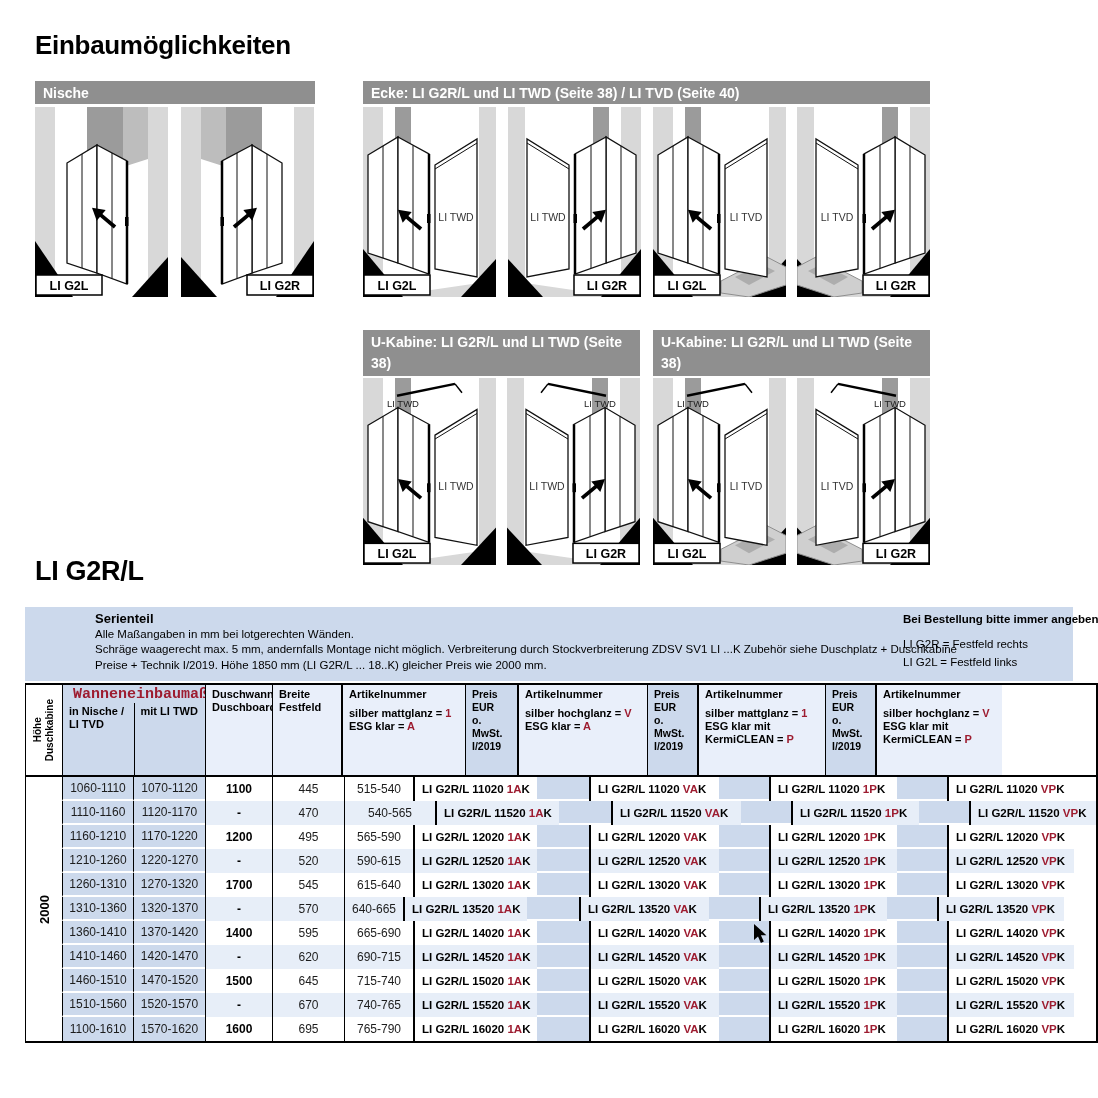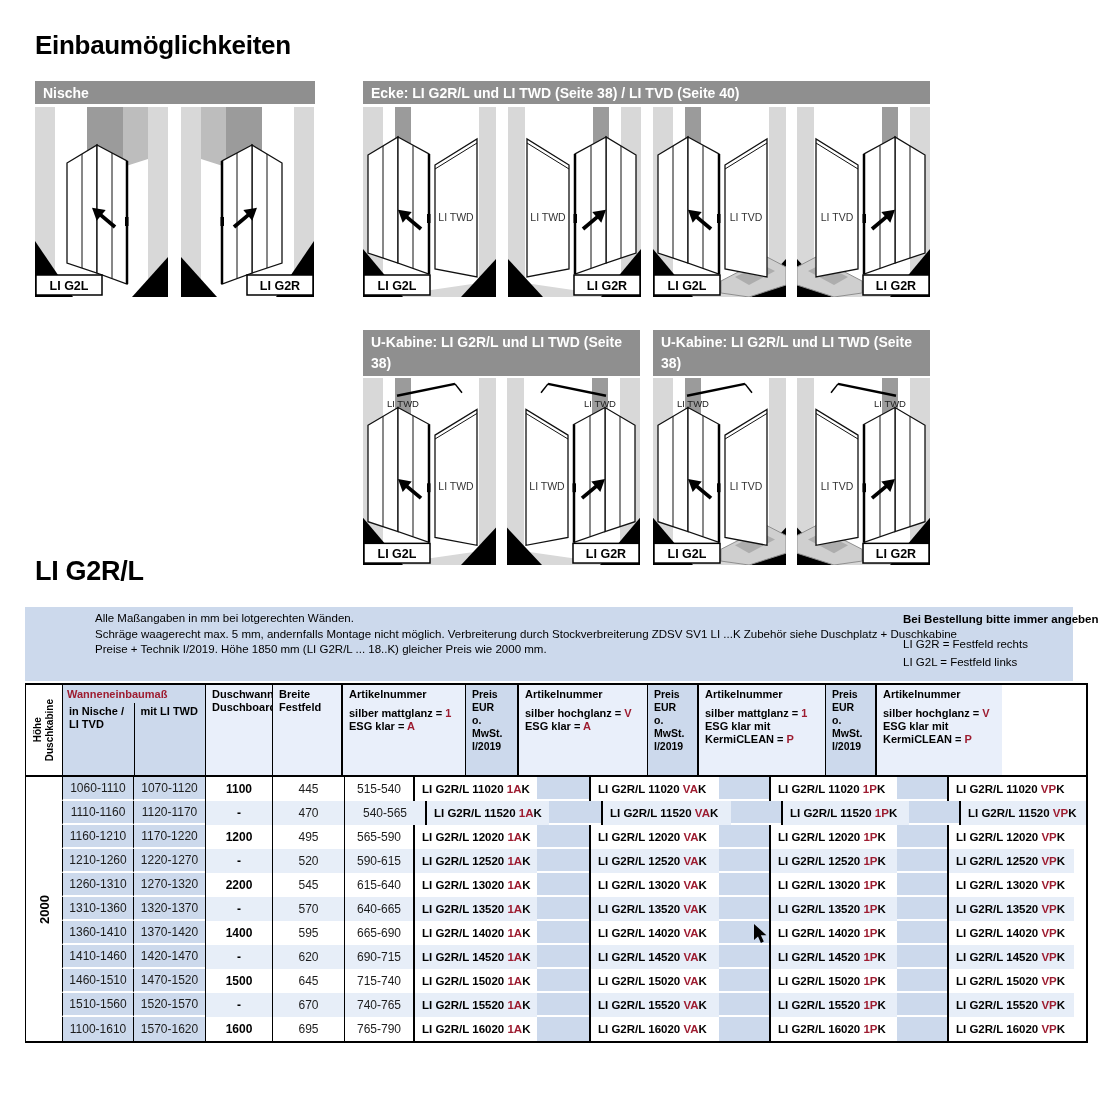--- a/index.html
+++ b/index.html
@@ -31,21 +31,21 @@
   
   .table{position:absolute;left:25px;top:683px;font-size:12px;}
   .thead{display:flex;border-top:2px solid #000;border-bottom:2px solid #000;border-left:1px solid #000;border-right:2px solid #000;height:94px;box-sizing:border-box;}
   .th{box-sizing:border-box;font-weight:700;font-size:11px;line-height:13px;padding:3px 4px 0 6px;background:#e9effa;border-left:1px solid #000;}
   .th.first{border-left:none;}
   .th.blue{background:#ccd9ec;}
   .th.thick{border-left:2px solid #000;}
   .vert{writing-mode:vertical-rl;transform:rotate(180deg);white-space:pre-line;text-align:center;}
   .th-hoehe{background:#fff;display:flex;align-items:center;justify-content:center;padding:0;font-size:10px;line-height:12px;}
   .wanne-group{padding:0;display:flex;flex-direction:column;background:#ccd9ec;}
-  .wanne-label{color:#9d1c30;padding:3px 0 2px 4px;font-size:11px;}
+  .wanne-label{color:#9d1c30;padding:3px 0 2px 10px;font-size:15px;font-family:Liberation Mono, monospace;}
   .wanne-subs{flex:1;display:flex;}
   .wanne-subs .sub{box-sizing:border-box;padding:2px 0 0 6px;white-space:pre-line;}
   .wanne-subs .sub + .sub{border-left:1px solid #000;}
   .art-title{margin-bottom:6px;}
   .art-legend{color:#000;white-space:pre-line;}
   .red{color:#9d1c30;}
   .price-h{font-size:10.5px;}
 
   .tbody{border-left:1px solid #000;border-right:2px solid #000;border-bottom:2px solid #000;}
   .tr{display:flex;height:24px;}
@@ -349,20 +349,21 @@
         <text x="93" y="29" font-size="9.5" fill="#222" text-anchor="middle">LI TWD</text>
         <text x="99" y="183" font-size="12.5" font-weight="700" fill="#000" text-anchor="middle">LI G2R</text>
       </svg>
     </div>
   </div>
 
 <h2>LI G2R/L</h2>
 
 <div class="info">
   <div class="info-main">
+    <div class="info-title">Serienteil</div>
     <div>Alle Maßangaben in mm bei lotgerechten Wänden.</div>
     <div>Schräge waagerecht max. 5 mm, andernfalls Montage nicht möglich. Verbreiterung durch Stockverbreiterung ZDSV SV1 LI ...K Zubehör siehe Duschplatz + Duschkabine</div>
     <div>Preise + Technik I/2019. Höhe 1850 mm (LI G2R/L ... 18..K) gleicher Preis wie 2000 mm.</div>
   </div>
   <div class="info-right">
     <div class="t">Bei Bestellung bitte immer angeben:</div>
     <div class="r1">LI G2R = Festfeld rechts</div>
     <div class="r2">LI G2L = Festfeld links</div>
   </div>
 </div>
@@ -448,21 +449,21 @@
           <span class="red">VP</span>
           <span>K</span>
         </div>
       </div>
       <div class="tr">
         <div class="td c-hoehe" style="width:36px;"></div>
         <div class="td c-blue" style="width:71px;">1110-1160</div>
         <div class="td c-blue" style="width:72px;">1120-1170</div>
         <div class="td c-plain bold tint" style="width:67px;">-</div>
         <div class="td c-plain tint" style="width:72px;">470</div>
-        <div class="td c-plain tint" style="width:81px;">540-565</div>
+        <div class="td c-plain tint" style="width:91px;">540-565</div>
         <div class="td c-art tint" style="width:124px;">
           <span>LI G2R/L 11520&nbsp;</span>
           <span class="red">1A</span>
           <span>K</span>
         </div>
         <div class="td c-preis" style="width:52px;"></div>
         <div class="td c-art tint" style="width:130px;">
           <span>LI G2R/L 11520&nbsp;</span>
           <span class="red">VA</span>
           <span>K</span>
@@ -539,21 +540,21 @@
         <div class="td c-art tint" style="width:127px;">
           <span>LI G2R/L 12520&nbsp;</span>
           <span class="red">VP</span>
           <span>K</span>
         </div>
       </div>
       <div class="tr">
         <div class="td c-hoehe" style="width:36px;"></div>
         <div class="td c-blue" style="width:71px;">1260-1310</div>
         <div class="td c-blue" style="width:72px;">1270-1320</div>
-        <div class="td c-plain bold" style="width:67px;">2200</div>
+        <div class="td c-plain bold" style="width:67px;">1700</div>
         <div class="td c-plain" style="width:72px;">545</div>
         <div class="td c-plain" style="width:69px;">615-640</div>
         <div class="td c-art" style="width:124px;">
           <span>LI G2R/L 13020&nbsp;</span>
           <span class="red">1A</span>
           <span>K</span>
         </div>
         <div class="td c-preis" style="width:52px;"></div>
         <div class="td c-art" style="width:130px;">
           <span>LI G2R/L 13020&nbsp;</span>
@@ -572,21 +573,21 @@
           <span class="red">VP</span>
           <span>K</span>
         </div>
       </div>
       <div class="tr">
         <div class="td c-hoehe" style="width:36px;"></div>
         <div class="td c-blue" style="width:71px;">1310-1360</div>
         <div class="td c-blue" style="width:72px;">1320-1370</div>
         <div class="td c-plain bold tint" style="width:67px;">-</div>
         <div class="td c-plain tint" style="width:72px;">570</div>
-        <div class="td c-plain tint" style="width:69px;">640-665</div>
+        <div class="td c-plain tint" style="width:59px;">640-665</div>
         <div class="td c-art tint" style="width:124px;">
           <span>LI G2R/L 13520&nbsp;</span>
           <span class="red">1A</span>
           <span>K</span>
         </div>
         <div class="td c-preis" style="width:52px;"></div>
         <div class="td c-art tint" style="width:130px;">
           <span>LI G2R/L 13520&nbsp;</span>
           <span class="red">VA</span>
           <span>K</span>

